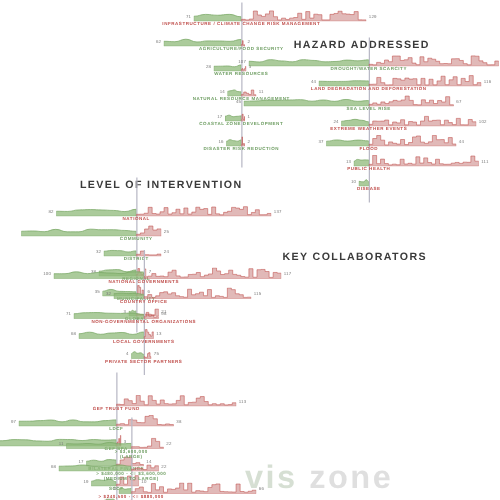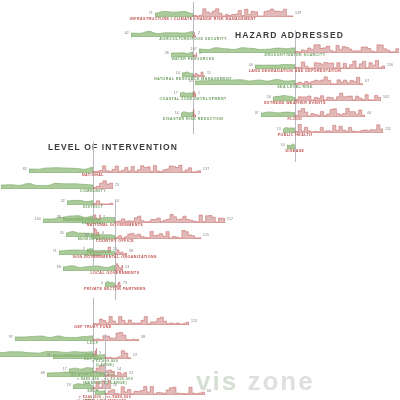--- a/index.html
+++ b/index.html
@@ -244,21 +244,21 @@
       <div class="row" style="left: 0px; top: 110px; width: 200px;">
         <div class="stream" style="left: 87px; width: 8px;">
           <svg viewBox="0 0 8 9" preserveAspectRatio="none">
             <path d="M0,9 L0,5.00 C1.00,5.00 1.00,5.36 2.00,5.36 C3.00,5.36 3.00,5.46 4.00,5.46 C5.00,5.46 5.00,3.74 6.00,3.74 C7.00,3.74 7.00,5.46 8.00,5.46 L8,9 Z" fill="#8fb97a" fill-opacity="0.75" stroke="#7aa866" stroke-width="0.6"></path>
           </svg>
         </div>
         <div class="num left" style="right: 115px;">10</div>
         <div class="label red" style="left: 95px;">DISEASE</div>
       </div>
     </div>
-    <div class="panel" style="left: 0px; top: 142px; width: 200px; height: 124px;">
+    <div class="panel" style="left: 16px; top: 142px; width: 200px; height: 124px;">
       <div class="panel-title" style="left: 48px; top: 0px;">Level of Intervention</div>
       <div class="axis" style="left: 93px; top: 0px; height: 124px; background: rgb(185, 185, 198);"></div>
       <div class="row" style="left: 0px; top: 22px; width: 200px;">
         <div class="stream" style="left: 29px; width: 64px;">
           <svg viewBox="0 0 64 9" preserveAspectRatio="none">
             <path d="M0,9 L0,5.00 C4.57,5.00 4.57,5.15 9.14,5.15 C13.71,5.15 13.71,3.93 18.29,3.93 C22.86,3.93 22.86,3.66 27.43,3.66 C32.00,3.66 32.00,3.97 36.57,3.97 C41.14,3.97 41.14,4.34 45.71,4.34 C50.29,4.34 50.29,5.25 54.86,5.25 C59.43,5.25 59.43,3.43 64.00,3.43 L64,9 Z" fill="#8fb97a" fill-opacity="0.75" stroke="#7aa866" stroke-width="0.6"></path>
           </svg>
         </div>
         <div class="stream" style="left: 93px; width: 108px;">
           <svg viewBox="0 0 108 9" preserveAspectRatio="none">
@@ -338,20 +338,21 @@
           <svg viewBox="0 0 18 9" preserveAspectRatio="none">
             <path d="M0,9 L0.00,7.43 L3.00,7.43 L3.00,7.68 L6.00,7.68 L6.00,7.39 L9.00,7.39 L9.00,7.40 L12.00,7.40 L12.00,7.91 L15.00,7.91 L15.00,3.34 L18.00,3.34 L18,9 Z" fill="#c9807d" fill-opacity="0.55" stroke="#c0504d" stroke-width="0.45"></path>
           </svg>
         </div>
         <div class="num left" style="right: 115px;">3</div>
         <div class="num right" style="left: 113px;">21</div>
         <div class="label green" style="left: 93px;">GLOBAL</div>
       </div>
     </div>
     <div class="panel" style="left: 180px; top: 200px; width: 220px; height: 100px;">
+      <div class="panel-title" style="left: 46px; top: 0px;">Key Collaborators</div>
       <div class="axis" style="left: -65px; top: 0px; height: 100px; background: rgb(185, 185, 198);"></div>
       <div class="row" style="left: 0px; top: 14px; width: 220px;">
         <div class="stream" style="left: -137px; width: 72px;">
           <svg viewBox="0 0 72 9" preserveAspectRatio="none">
             <path d="M0,9 L0,4.99 C4.50,4.99 4.50,4.96 9.00,4.96 C13.50,4.96 13.50,3.45 18.00,3.45 C22.50,3.45 22.50,4.90 27.00,4.90 C31.50,4.90 31.50,3.98 36.00,3.98 C40.50,3.98 40.50,4.40 45.00,4.40 C49.50,4.40 49.50,4.87 54.00,4.87 C58.50,4.87 58.50,3.44 63.00,3.44 C67.50,3.44 67.50,3.57 72.00,3.57 L72,9 Z" fill="#8fb97a" fill-opacity="0.75" stroke="#7aa866" stroke-width="0.6"></path>
           </svg>
         </div>
         <div class="stream" style="left: -65px; width: 110px;">
           <svg viewBox="0 0 110 9" preserveAspectRatio="none">
             <path d="M0,9 L0.00,7.43 L3.24,7.43 L3.24,6.93 L6.47,6.93 L6.47,4.87 L9.71,4.87 L9.71,7.07 L12.94,7.07 L12.94,6.84 L16.18,6.84 L16.18,7.37 L19.41,7.37 L19.41,3.73 L22.65,3.73 L22.65,2.17 L25.88,2.17 L25.88,6.70 L29.12,6.70 L29.12,7.71 L32.35,7.71 L32.35,7.57 L35.59,7.57 L35.59,5.57 L38.82,5.57 L38.82,5.41 L42.06,5.41 L42.06,3.99 L45.29,3.99 L45.29,7.31 L48.53,7.31 L48.53,6.09 L51.76,6.09 L51.76,5.17 L55.00,5.17 L55.00,0.34 L58.24,0.34 L58.24,2.77 L61.47,2.77 L61.47,5.61 L64.71,5.61 L64.71,4.94 L67.94,4.94 L67.94,2.14 L71.18,2.14 L71.18,5.51 L74.41,5.51 L74.41,6.20 L77.65,6.20 L77.65,7.25 L80.88,7.25 L80.88,7.75 L84.12,7.75 L84.12,0.97 L87.35,0.97 L87.35,7.79 L90.59,7.79 L90.59,1.77 L93.82,1.77 L93.82,1.55 L97.06,1.55 L97.06,3.20 L100.29,3.20 L100.29,7.92 L103.53,7.92 L103.53,3.96 L106.76,3.96 L106.76,4.54 L110.00,4.54 L110,9 Z" fill="#c9807d" fill-opacity="0.55" stroke="#c0504d" stroke-width="0.45"></path>

